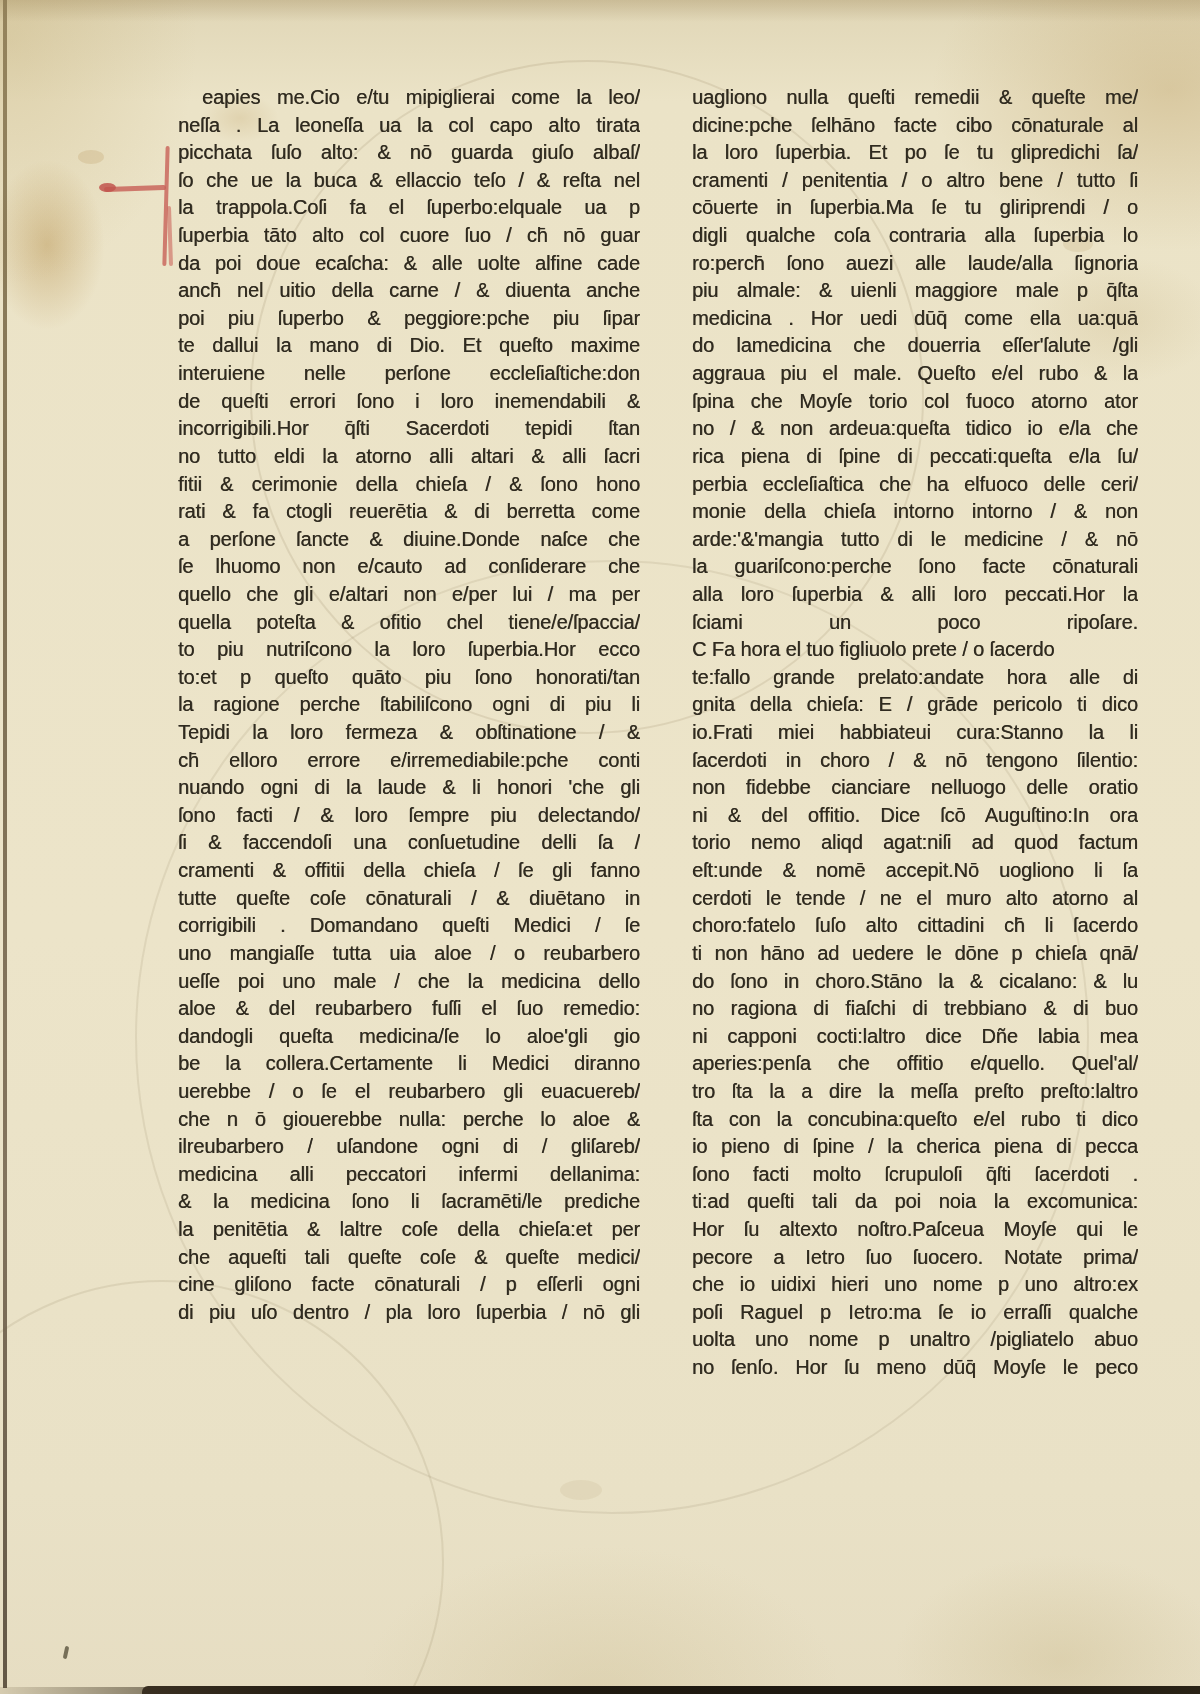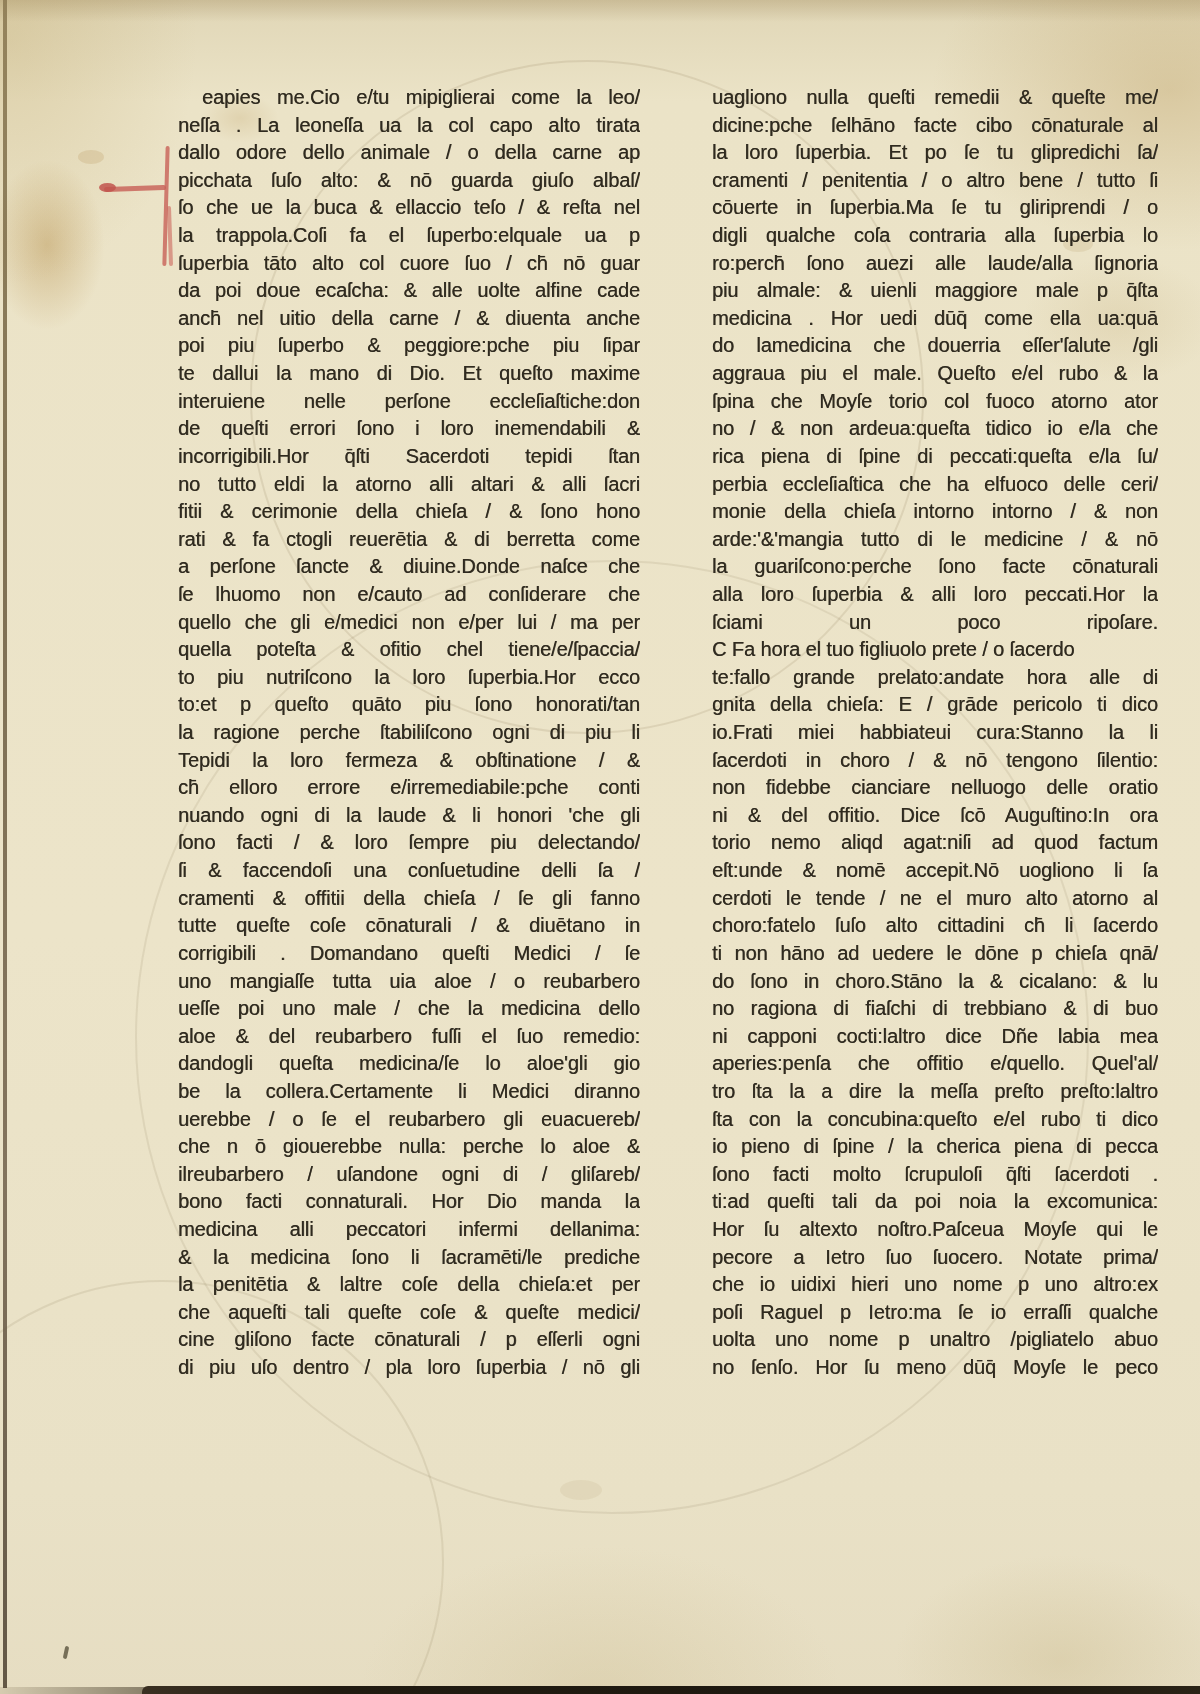--- a/index.html
+++ b/index.html
@@ -69,21 +69,21 @@
     background:#c1554e;border-radius:50%;opacity:.85;
   }
   .col{
     position:absolute;top:84px;
     color:#2f2a1f;
     font-size:20px;
     letter-spacing:-0.1px;
     text-shadow:0.4px 0 0 rgba(47,42,31,0.75);
   }
   .col-left{left:178px;width:462px;}
-  .col-right{left:712px;width:446px;}
+  .col-right{left:692px;width:446px;}
   .line{
     height:27.62px;line-height:27.62px;
     overflow:hidden;
     text-align:justify;
     -moz-text-align-last:justify;
     text-align-last:justify;
   }
   .col-left .line:first-child{text-indent:24px;}
   .col-right .line:nth-child(21){text-align-last:left;}
 </style>
@@ -103,59 +103,57 @@
   <div class="redmark">
     <div class="rm-v"></div>
     <div class="rm-v2"></div>
     <div class="rm-h"></div>
     <div class="rm-blob"></div>
   </div>
 
   <div class="col col-left">
       <div class="line">eapies me.Cio e/tu mipiglierai come la leo/</div>
       <div class="line">neſſa . La leoneſſa ua la col capo alto tirata</div>
-      <div class="line">dallo odore dello animale / o della carne ap</div>
       <div class="line">picchata ſuſo alto: &amp; nō guarda giuſo albaſ/</div>
       <div class="line">ſo che ue la buca &amp; ellaccio teſo / &amp; reſta nel</div>
       <div class="line">la trappola.Coſi fa el ſuperbo:elquale ua p</div>
       <div class="line">ſuperbia tāto alto col cuore ſuo / ch̄ nō guar</div>
       <div class="line">da poi doue ecaſcha: &amp; alle uolte alfine cade</div>
       <div class="line">anch̄ nel uitio della carne / &amp; diuenta anche</div>
       <div class="line">poi piu ſuperbo &amp; peggiore:pche piu ſipar</div>
       <div class="line">te dallui la mano di Dio. Et queſto maxime</div>
       <div class="line">interuiene nelle perſone eccleſiaſtiche:don</div>
       <div class="line">de queſti errori ſono i loro inemendabili &amp;</div>
       <div class="line">incorrigibili.Hor q̄ſti Sacerdoti tepidi ſtan</div>
       <div class="line">no tutto eldi la atorno alli altari &amp; alli ſacri</div>
       <div class="line">fitii &amp; cerimonie della chieſa / &amp; ſono hono</div>
       <div class="line">rati &amp; fa ctogli reuerētia &amp; di berretta come</div>
       <div class="line">a perſone ſancte &amp; diuine.Donde naſce che</div>
       <div class="line">ſe lhuomo non e/cauto ad conſiderare che</div>
-      <div class="line">quello che gli e/medici non e/per lui / ma per</div>
+      <div class="line">quello che gli e/altari non e/per lui / ma per</div>
       <div class="line">quella poteſta &amp; ofitio chel tiene/e/ſpaccia/</div>
       <div class="line">to piu nutriſcono la loro ſuperbia.Hor ecco</div>
       <div class="line">to:et p queſto quāto piu ſono honorati/tan</div>
       <div class="line">la ragione perche ſtabiliſcono ogni di piu li</div>
       <div class="line">Tepidi la loro fermeza &amp; obſtinatione / &amp;</div>
       <div class="line">ch̄ elloro errore e/irremediabile:pche conti</div>
       <div class="line">nuando ogni di la laude &amp; li honori 'che gli</div>
       <div class="line">ſono facti / &amp; loro ſempre piu delectando/</div>
       <div class="line">ſi &amp; faccendoſi una conſuetudine delli ſa /</div>
       <div class="line">cramenti &amp; offitii della chieſa / ſe gli fanno</div>
       <div class="line">tutte queſte coſe cōnaturali / &amp; diuētano in</div>
       <div class="line">corrigibili . Domandano queſti Medici / ſe</div>
       <div class="line">uno mangiaſſe tutta uia aloe / o reubarbero</div>
       <div class="line">ueſſe poi uno male / che la medicina dello</div>
       <div class="line">aloe &amp; del reubarbero fuſſi el ſuo remedio:</div>
       <div class="line">dandogli queſta medicina/ſe lo aloe'gli gio</div>
       <div class="line">be la collera.Certamente li Medici diranno</div>
       <div class="line">uerebbe / o ſe el reubarbero gli euacuereb/</div>
       <div class="line">che n ō giouerebbe nulla: perche lo aloe &amp;</div>
       <div class="line">ilreubarbero / uſandone ogni di / gliſareb/</div>
-      <div class="line">bono facti connaturali. Hor Dio manda la</div>
       <div class="line">medicina alli peccatori infermi dellanima:</div>
       <div class="line">&amp; la medicina ſono li ſacramēti/le prediche</div>
       <div class="line">la penitētia &amp; laltre coſe della chieſa:et per</div>
       <div class="line">che aqueſti tali queſte coſe &amp; queſte medici/</div>
       <div class="line">cine gliſono facte cōnaturali / p eſſerli ogni</div>
       <div class="line">di piu uſo dentro / pla loro ſuperbia / nō gli</div>
     </div>
 
   <div class="col col-right">
       <div class="line">uagliono nulla queſti remedii &amp; queſte me/</div>

